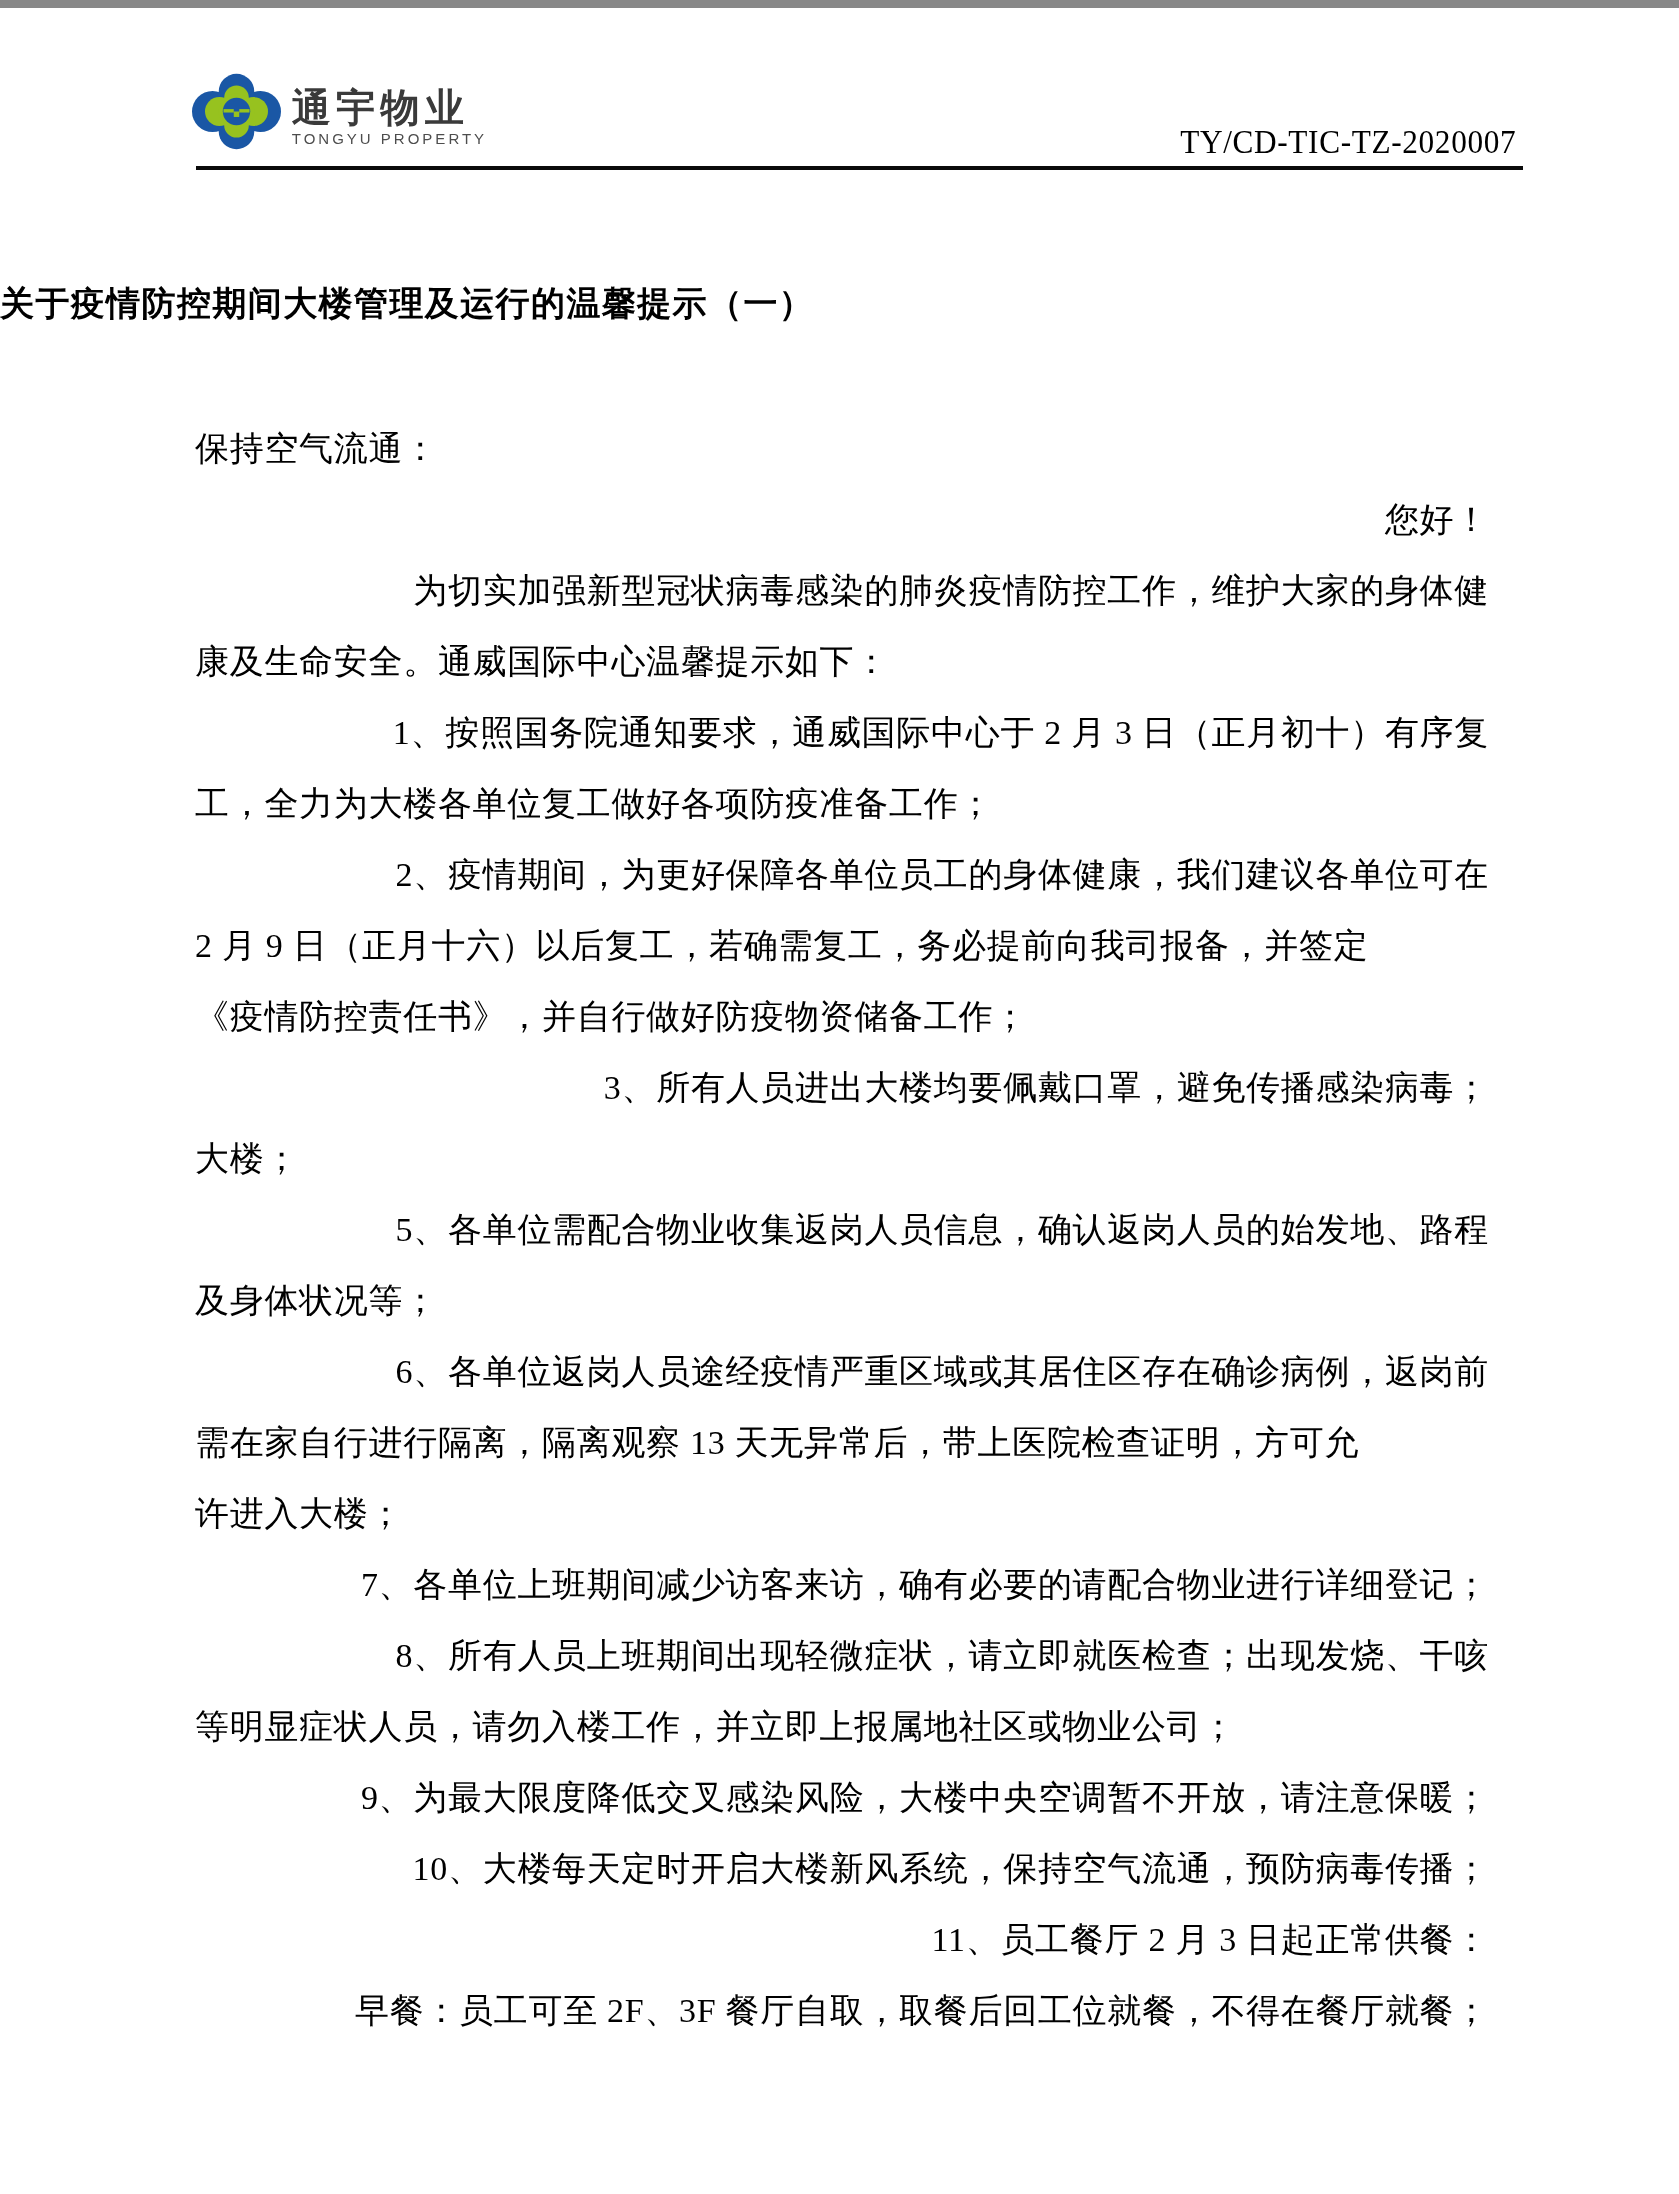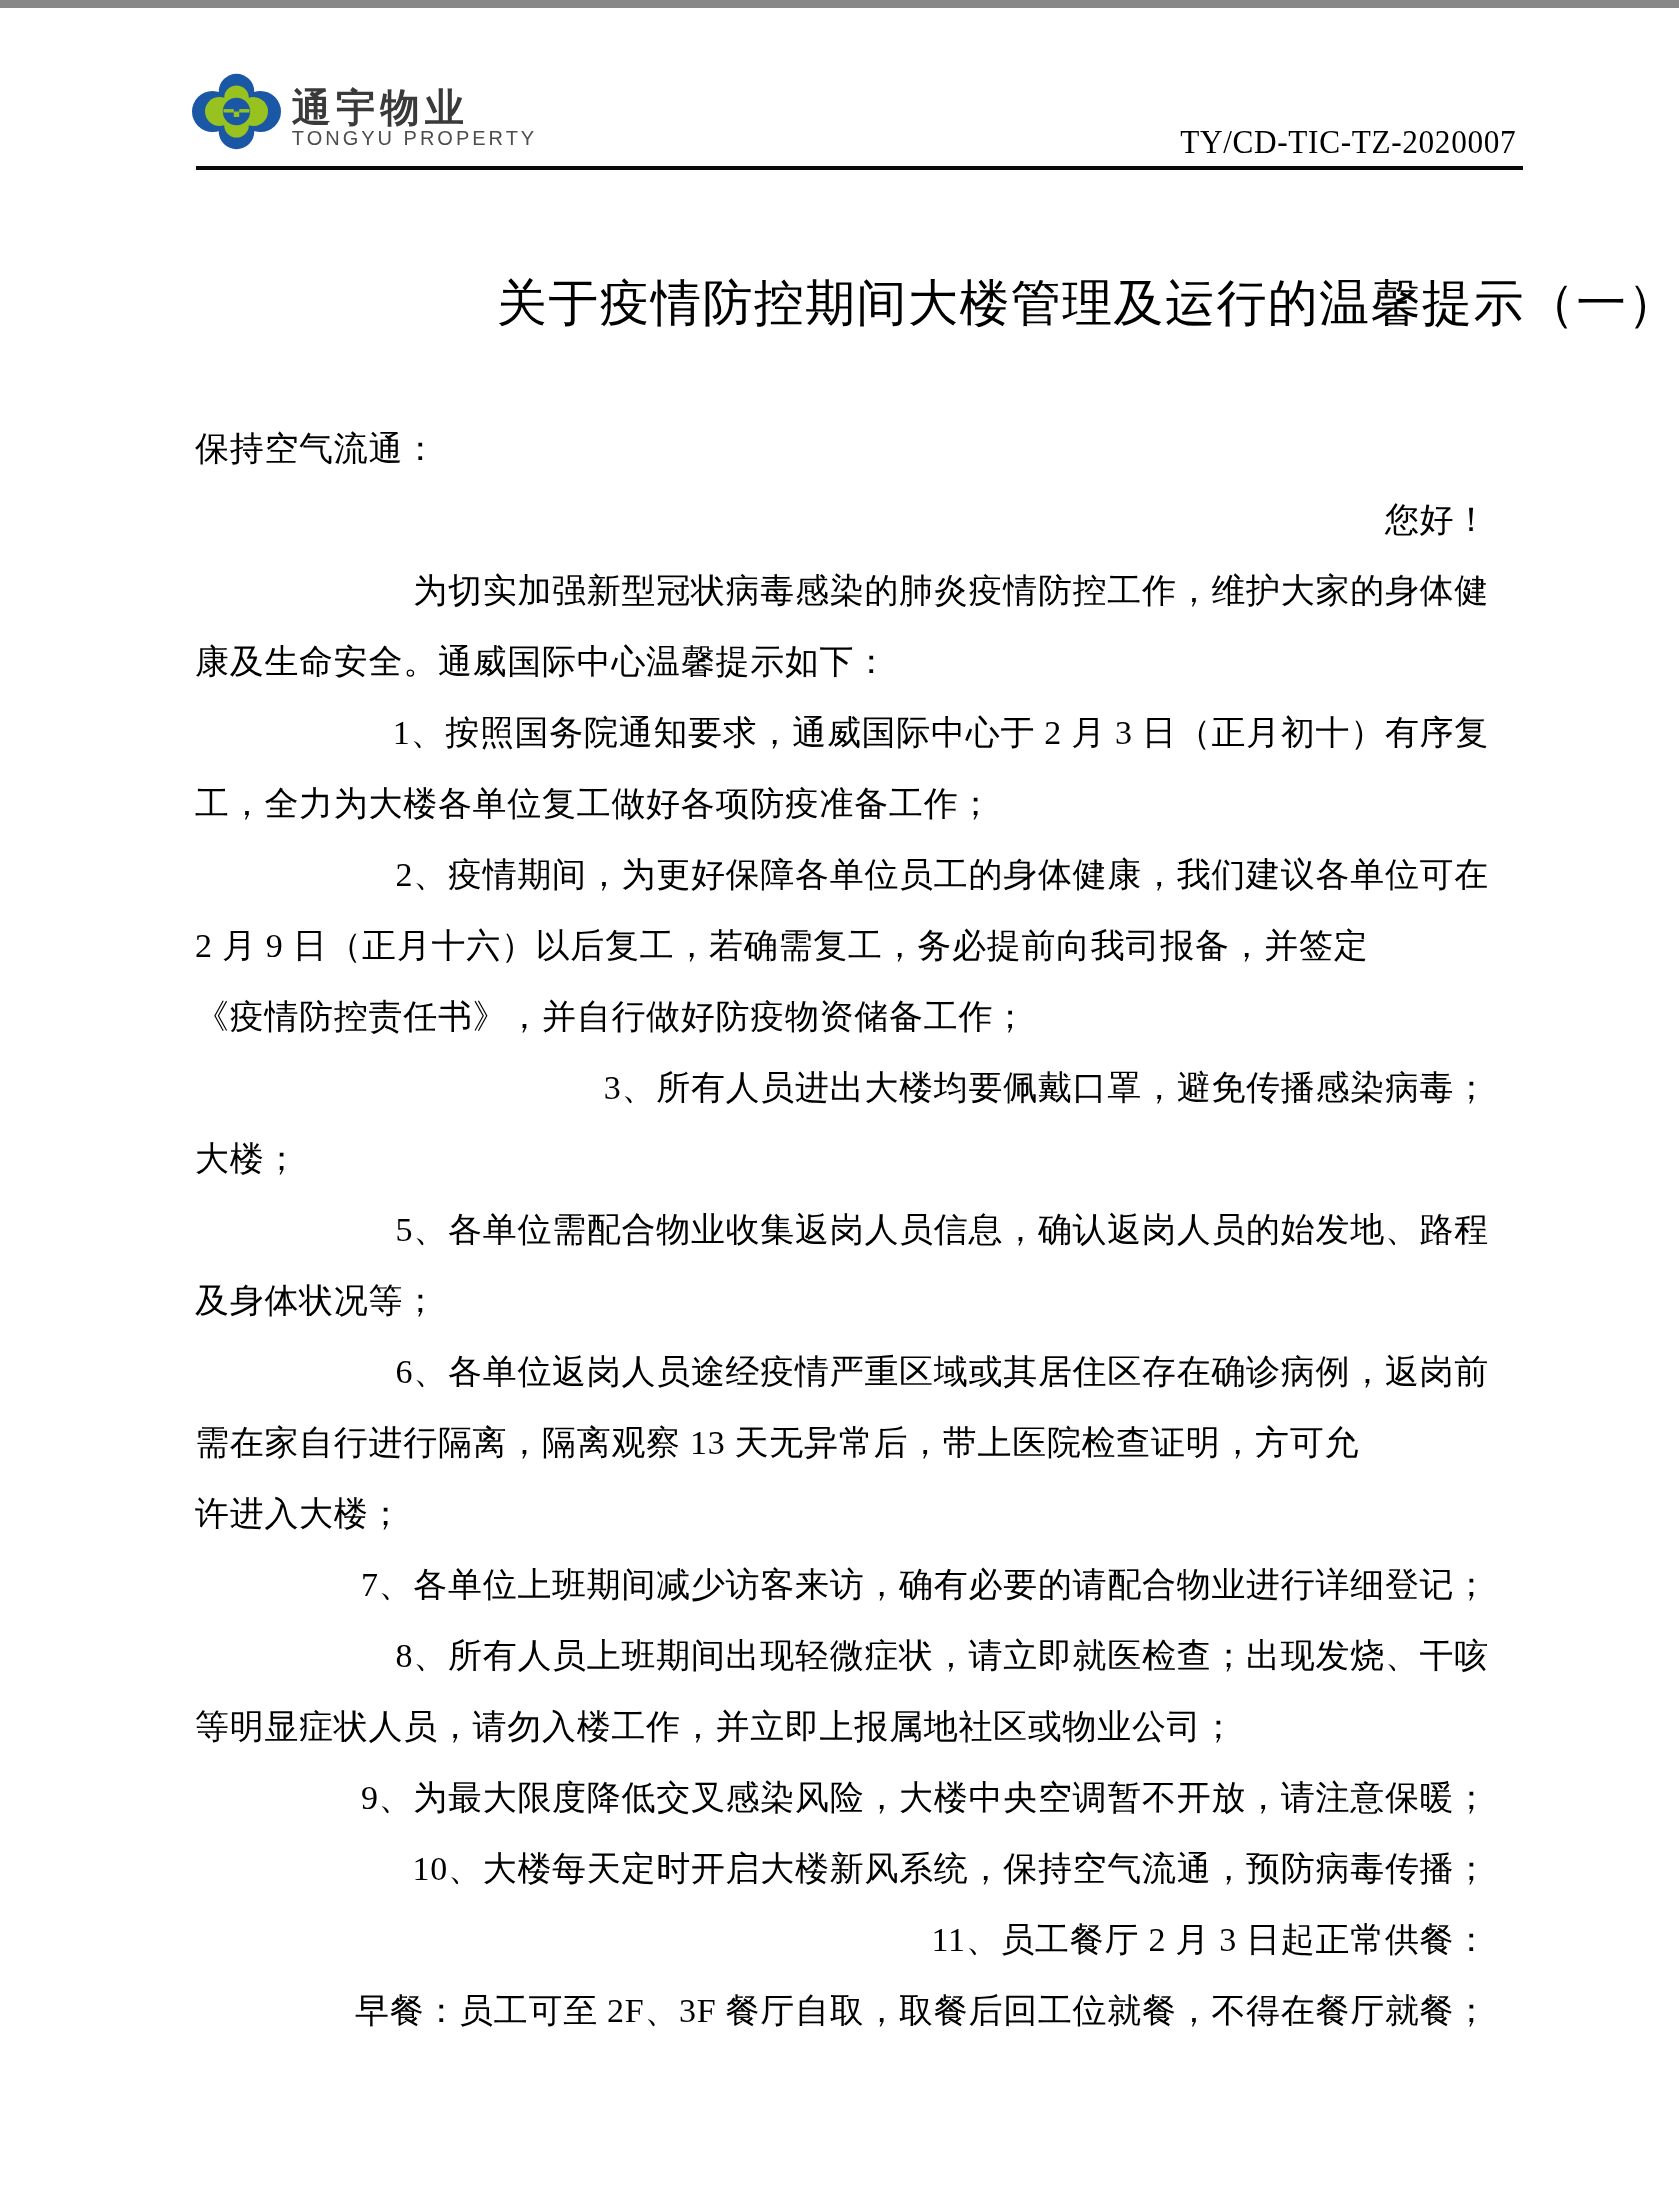--- a/index.html
+++ b/index.html
@@ -30,21 +30,21 @@
     font-family: "Liberation Sans", "DejaVu Sans", sans-serif;
     font-weight: bold;
     font-size: 39px;
     line-height: 39px;
     letter-spacing: 5.4px;
     color: #3a3a3a;
     white-space: nowrap;
   }
   .logo-en {
     font-family: "Liberation Sans", "DejaVu Sans", sans-serif;
-    font-size: 20px;
+    font-size: 15px;
     line-height: 17.6px;
     margin-top: 2.7px;
     letter-spacing: 3px;
     color: #4d4d4d;
     white-space: nowrap;
   }
   .doc-number {
     position: absolute;
     top: 115px;
     right: 163px;
@@ -65,24 +65,24 @@
     background: #0a0a0a;
   }
 
   
   .doc-title {
     position: absolute;
     left: 0;
     right: 0;
     top: 268px;
     margin: 0;
-    text-align: right;
-    font-size: 50px;
+    text-align: left;
+    font-size: 34px;
     line-height: 55px;
-    font-weight: normal;
+    font-weight: bold;
     letter-spacing: 1.4px;
     white-space: nowrap;
   }
 
   
   .doc-body {
     position: absolute;
     left: 195px;
     top: 405px;
     width: 1294px;

